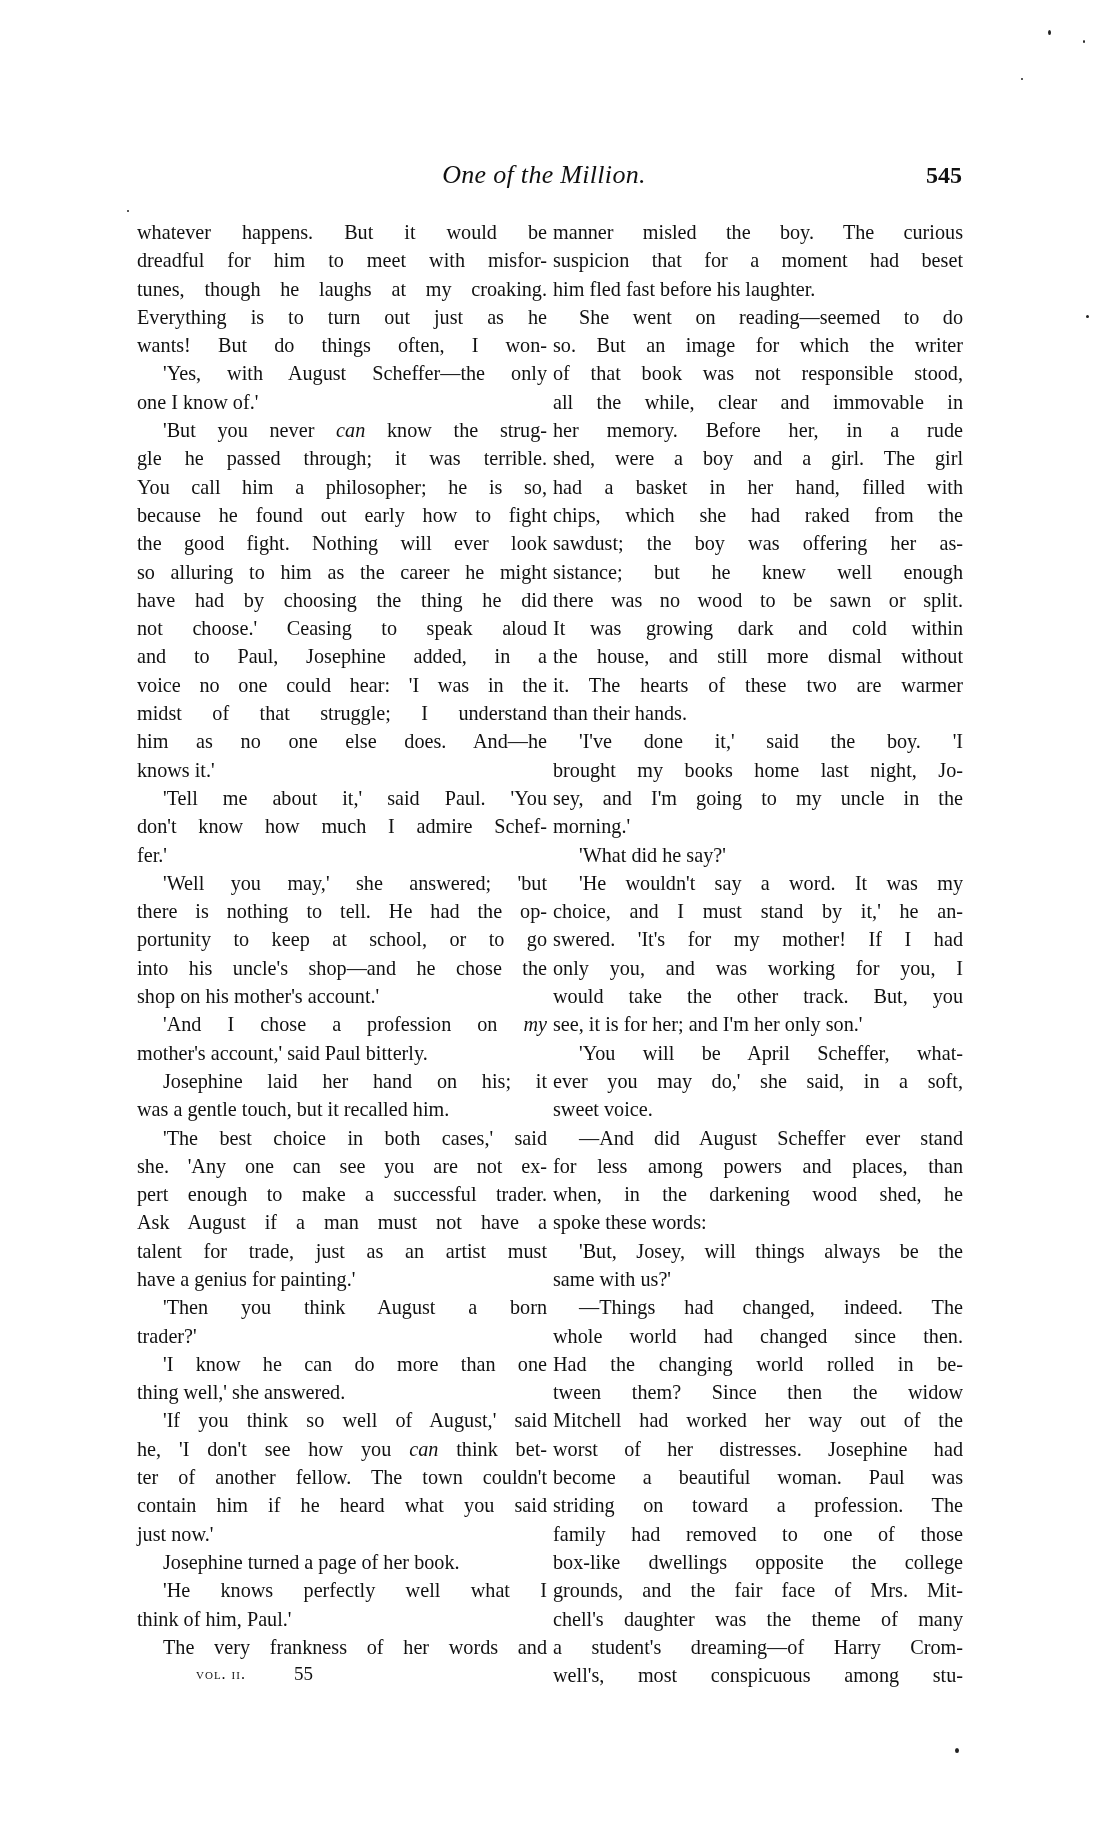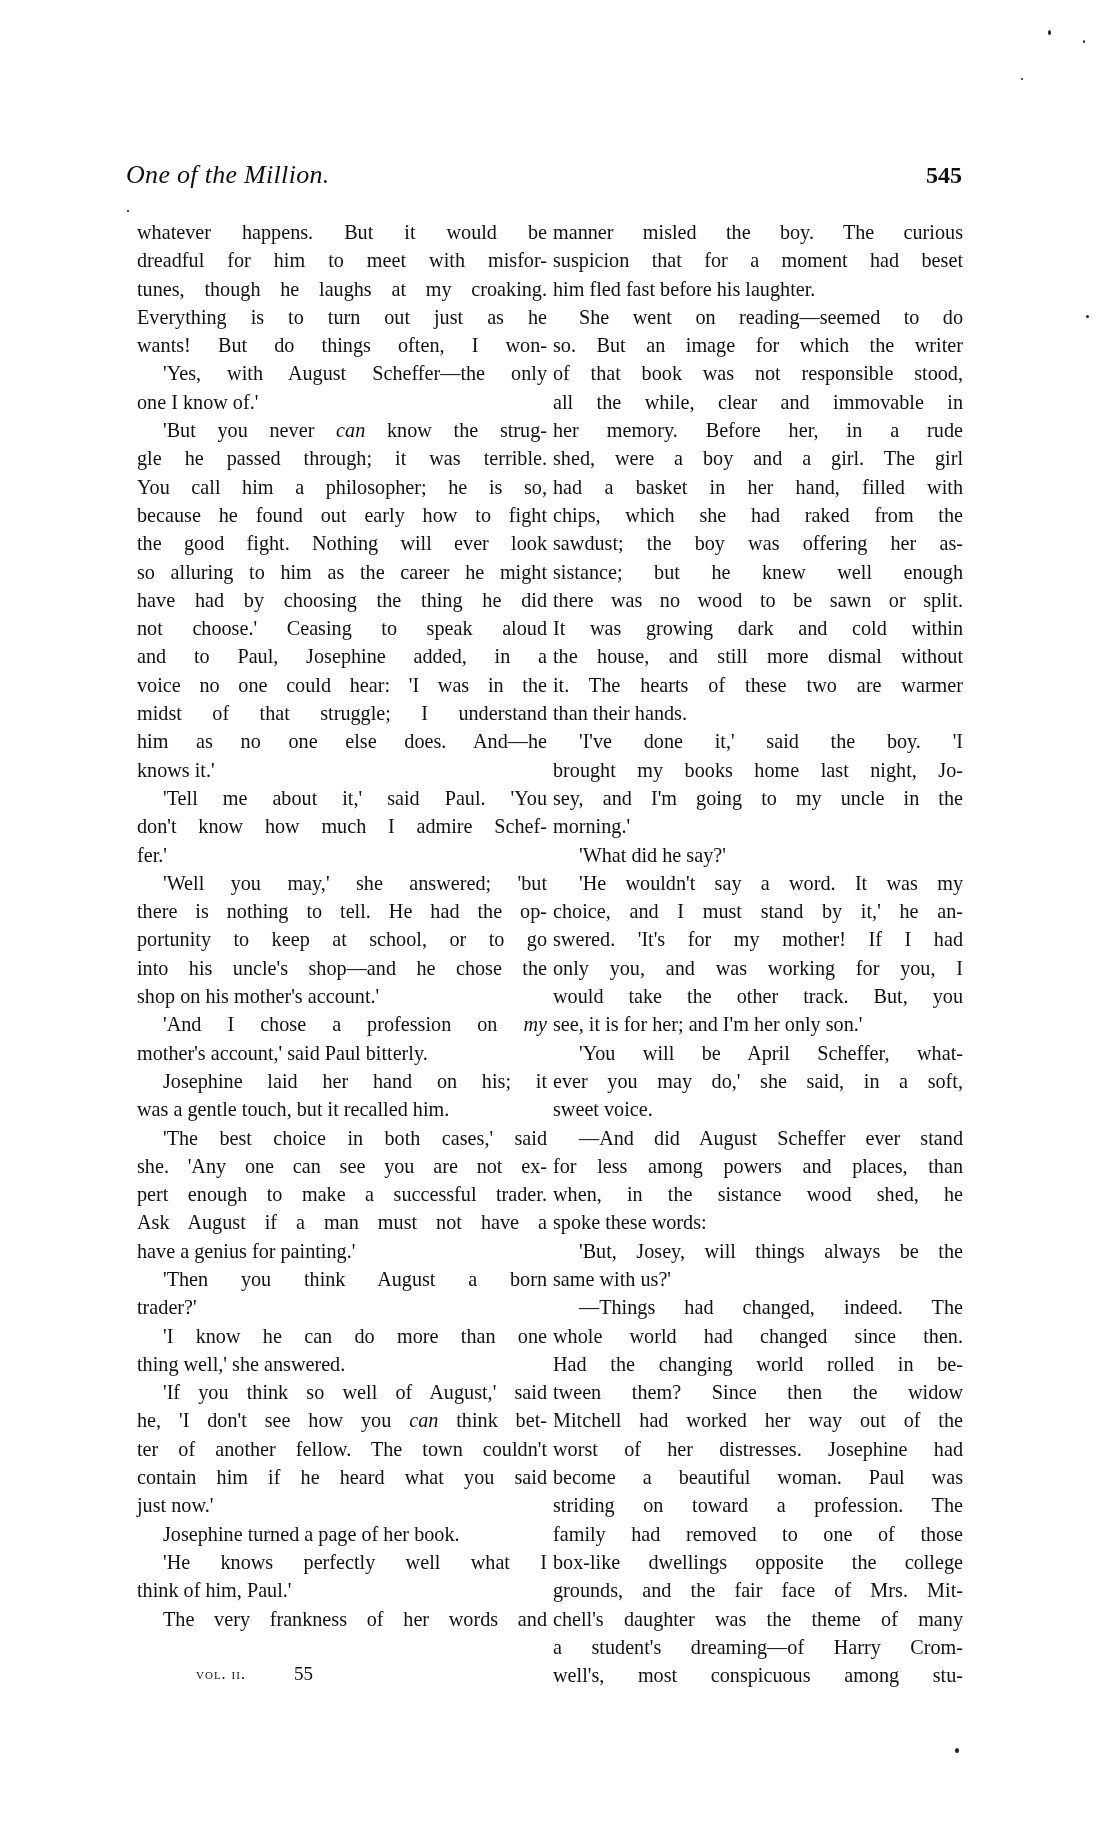--- a/index.html
+++ b/index.html
@@ -5,21 +5,21 @@
     html, body { margin: 0; padding: 0; background: #ffffff; }
     body {
       width: 1120px; height: 1825px; position: relative; overflow: hidden;
       font-family: "DejaVu Serif", "Liberation Serif", serif;
       color: #111111;
     }
     .header {
       position: absolute; top: 158px; left: 126px; width: 836px; height: 34px;
     }
     .running-title {
-      position: absolute; left: 0; width: 836px; text-align: left;
+      position: absolute; left: 0; width: 836px; text-align: center;
       top: 2px;
       font-family: "Liberation Serif", "DejaVu Serif", serif;
       font-style: italic; font-size: 26px; letter-spacing: 0.3px;
     }
     .page-number {
       position: absolute; right: 0; top: 4px;
       font-family: "Liberation Serif", "DejaVu Serif", serif;
       font-size: 24px; font-weight: bold;
     }
     .column {
@@ -81,20 +81,21 @@
     <span class="line">into his uncle's shop—and he chose the</span>
     <span class="line last">shop on his mother's account.'</span>
     <span class="line indent">'And I chose a profession on <em>my</em></span>
     <span class="line last">mother's account,' said Paul bitterly.</span>
     <span class="line indent">Josephine laid her hand on his; it</span>
     <span class="line last">was a gentle touch, but it recalled him.</span>
     <span class="line indent">'The best choice in both cases,' said</span>
     <span class="line">she.  'Any one can see you are not ex-</span>
     <span class="line">pert enough to make a successful trader.</span>
     <span class="line">Ask August if a man must not have a</span>
+    <span class="line">talent for trade, just as an artist must</span>
     <span class="line last">have a genius for painting.'</span>
     <span class="line indent">'Then you think August a born</span>
     <span class="line last">trader?'</span>
     <span class="line indent">'I know he can do more than one</span>
     <span class="line last">thing well,' she answered.</span>
     <span class="line indent">'If you think so well of August,' said</span>
     <span class="line">he, 'I don't see how you <em>can</em> think bet-</span>
     <span class="line">ter of another fellow.  The town couldn't</span>
     <span class="line">contain him if he heard what you said</span>
     <span class="line last">just now.'</span>
@@ -131,21 +132,21 @@
     <span class="line">choice, and I must stand by it,' he an-</span>
     <span class="line">swered.  'It's for my mother!  If I had</span>
     <span class="line">only you, and was working for you, I</span>
     <span class="line">would take the other track.  But, you</span>
     <span class="line last">see, it is for her; and I'm her only son.'</span>
     <span class="line indent">'You will be April Scheffer, what-</span>
     <span class="line">ever you may do,' she said, in a soft,</span>
     <span class="line last">sweet voice.</span>
     <span class="line indent">—And did August Scheffer ever stand</span>
     <span class="line">for less among powers and places, than</span>
-    <span class="line">when, in the sistance wood shed, he</span>
+    <span class="line">when, in the darkening wood shed, he</span>
     <span class="line last">spoke these words:</span>
     <span class="line indent">'But, Josey, will things always be the</span>
     <span class="line last">same with us?'</span>
     <span class="line indent">—Things had changed, indeed.  The</span>
     <span class="line">whole world had changed since then.</span>
     <span class="line">Had the changing world rolled in be-</span>
     <span class="line">tween them?  Since then the widow</span>
     <span class="line">Mitchell had worked her way out of the</span>
     <span class="line">worst of her distresses.  Josephine had</span>
     <span class="line">become a beautiful woman.  Paul was</span>

